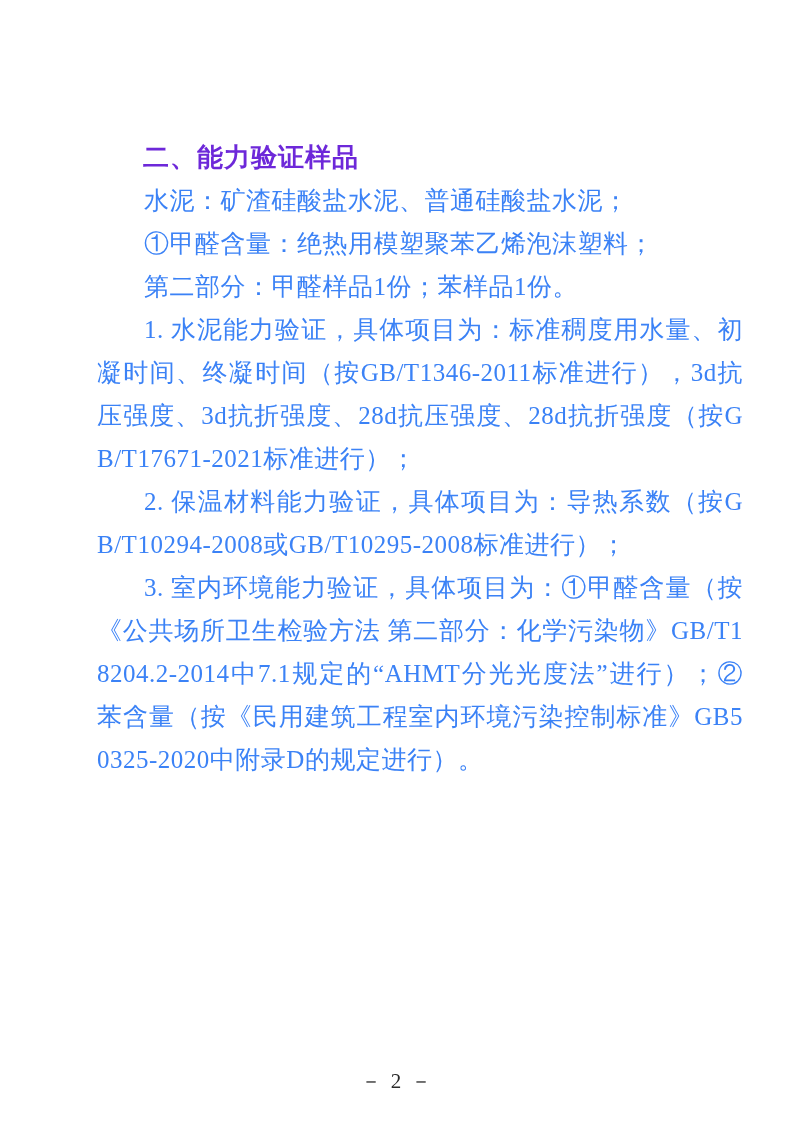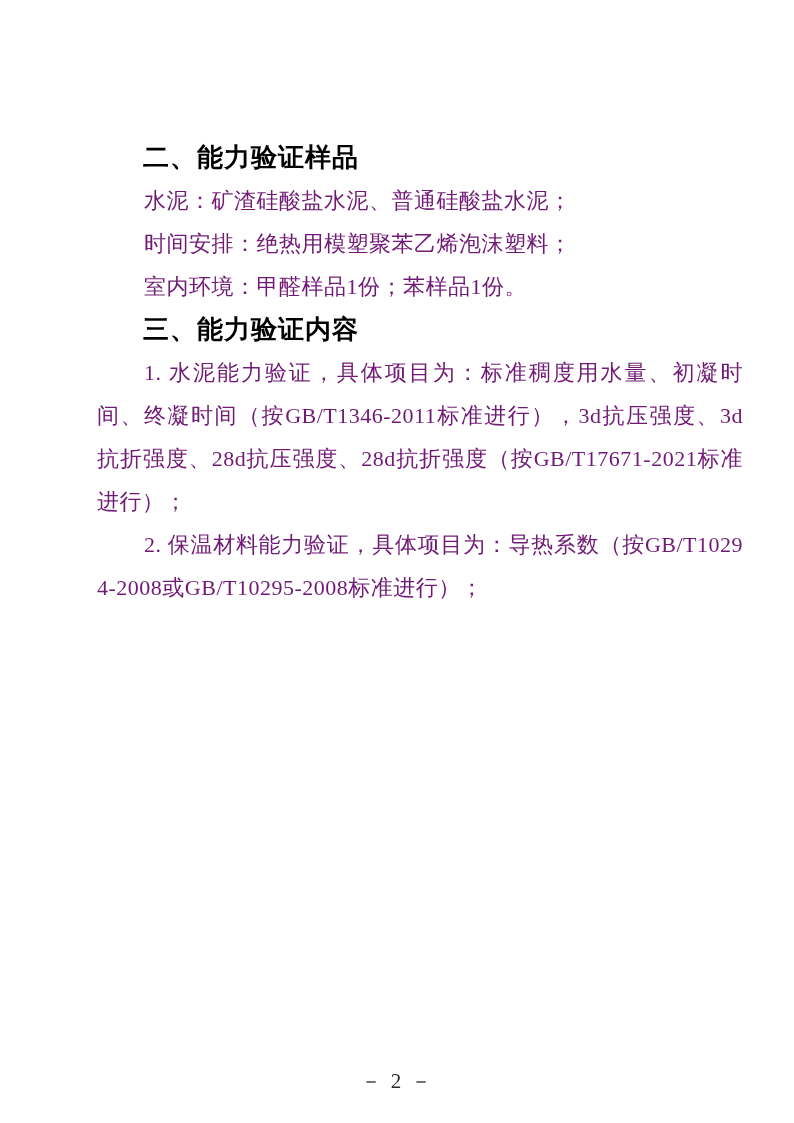--- a/index.html
+++ b/index.html
@@ -24,32 +24,32 @@
     width: 646px;
   }
   .section { margin: 0; }
   .section-heading {
     margin: 0;
     padding-left: 46px;
     font-family: "Liberation Sans", "DejaVu Sans", sans-serif;
     font-weight: bold;
     font-size: 26px;
     line-height: 43px;
-    color: #000000;
+    color: #6d28d9;
     letter-spacing: 1px;
   }
   .para {
     margin: 0;
-    font-size: 22px;
+    font-size: 25px;
     line-height: 43px;
     text-align: justify;
     text-indent: 47px;
     letter-spacing: 0.5px;
     word-break: break-all;
-    color: #701a75;
+    color: #3b82f6;
   }
   .page-footer {
     position: absolute;
     left: 0;
     right: 0;
     bottom: 28px;
     text-align: center;
   }
   .page-number {
     font-size: 21px;
@@ -60,28 +60,28 @@
 </style>
 </head>
 <body>
 
 <div class="page">
   <div class="content">
 
     <div class="section">
       <h2 class="section-heading">二、能力验证样品</h2>
       <p class="para">水泥：矿渣硅酸盐水泥、普通硅酸盐水泥；</p>
-      <p class="para">时间安排：绝热用模塑聚苯乙烯泡沫塑料；</p>
-      <p class="para">室内环境：甲醛样品1份；苯样品1份。</p>
+      <p class="para">①甲醛含量：绝热用模塑聚苯乙烯泡沫塑料；</p>
+      <p class="para">第二部分：甲醛样品1份；苯样品1份。</p>
     </div>
 
     <div class="section">
-      <h2 class="section-heading">三、能力验证内容</h2>
       <p class="para">1. 水泥能力验证，具体项目为：标准稠度用水量、初凝时间、终凝时间（按GB/T1346-2011标准进行），3d抗压强度、3d抗折强度、28d抗压强度、28d抗折强度（按GB/T17671-2021标准进行）；</p>
       <p class="para">2. 保温材料能力验证，具体项目为：导热系数（按GB/T10294-2008或GB/T10295-2008标准进行）；</p>
+      <p class="para">3. 室内环境能力验证，具体项目为：①甲醛含量（按《公共场所卫生检验方法 第二部分：化学污染物》GB/T18204.2-2014中7.1规定的“AHMT分光光度法”进行）；②苯含量（按《民用建筑工程室内环境污染控制标准》GB50325-2020中附录D的规定进行）。</p>
     </div>
 
 
   </div>
 
   <div class="page-footer">
     <span class="page-number">－ 2 －</span>
   </div>
 </div>
 

